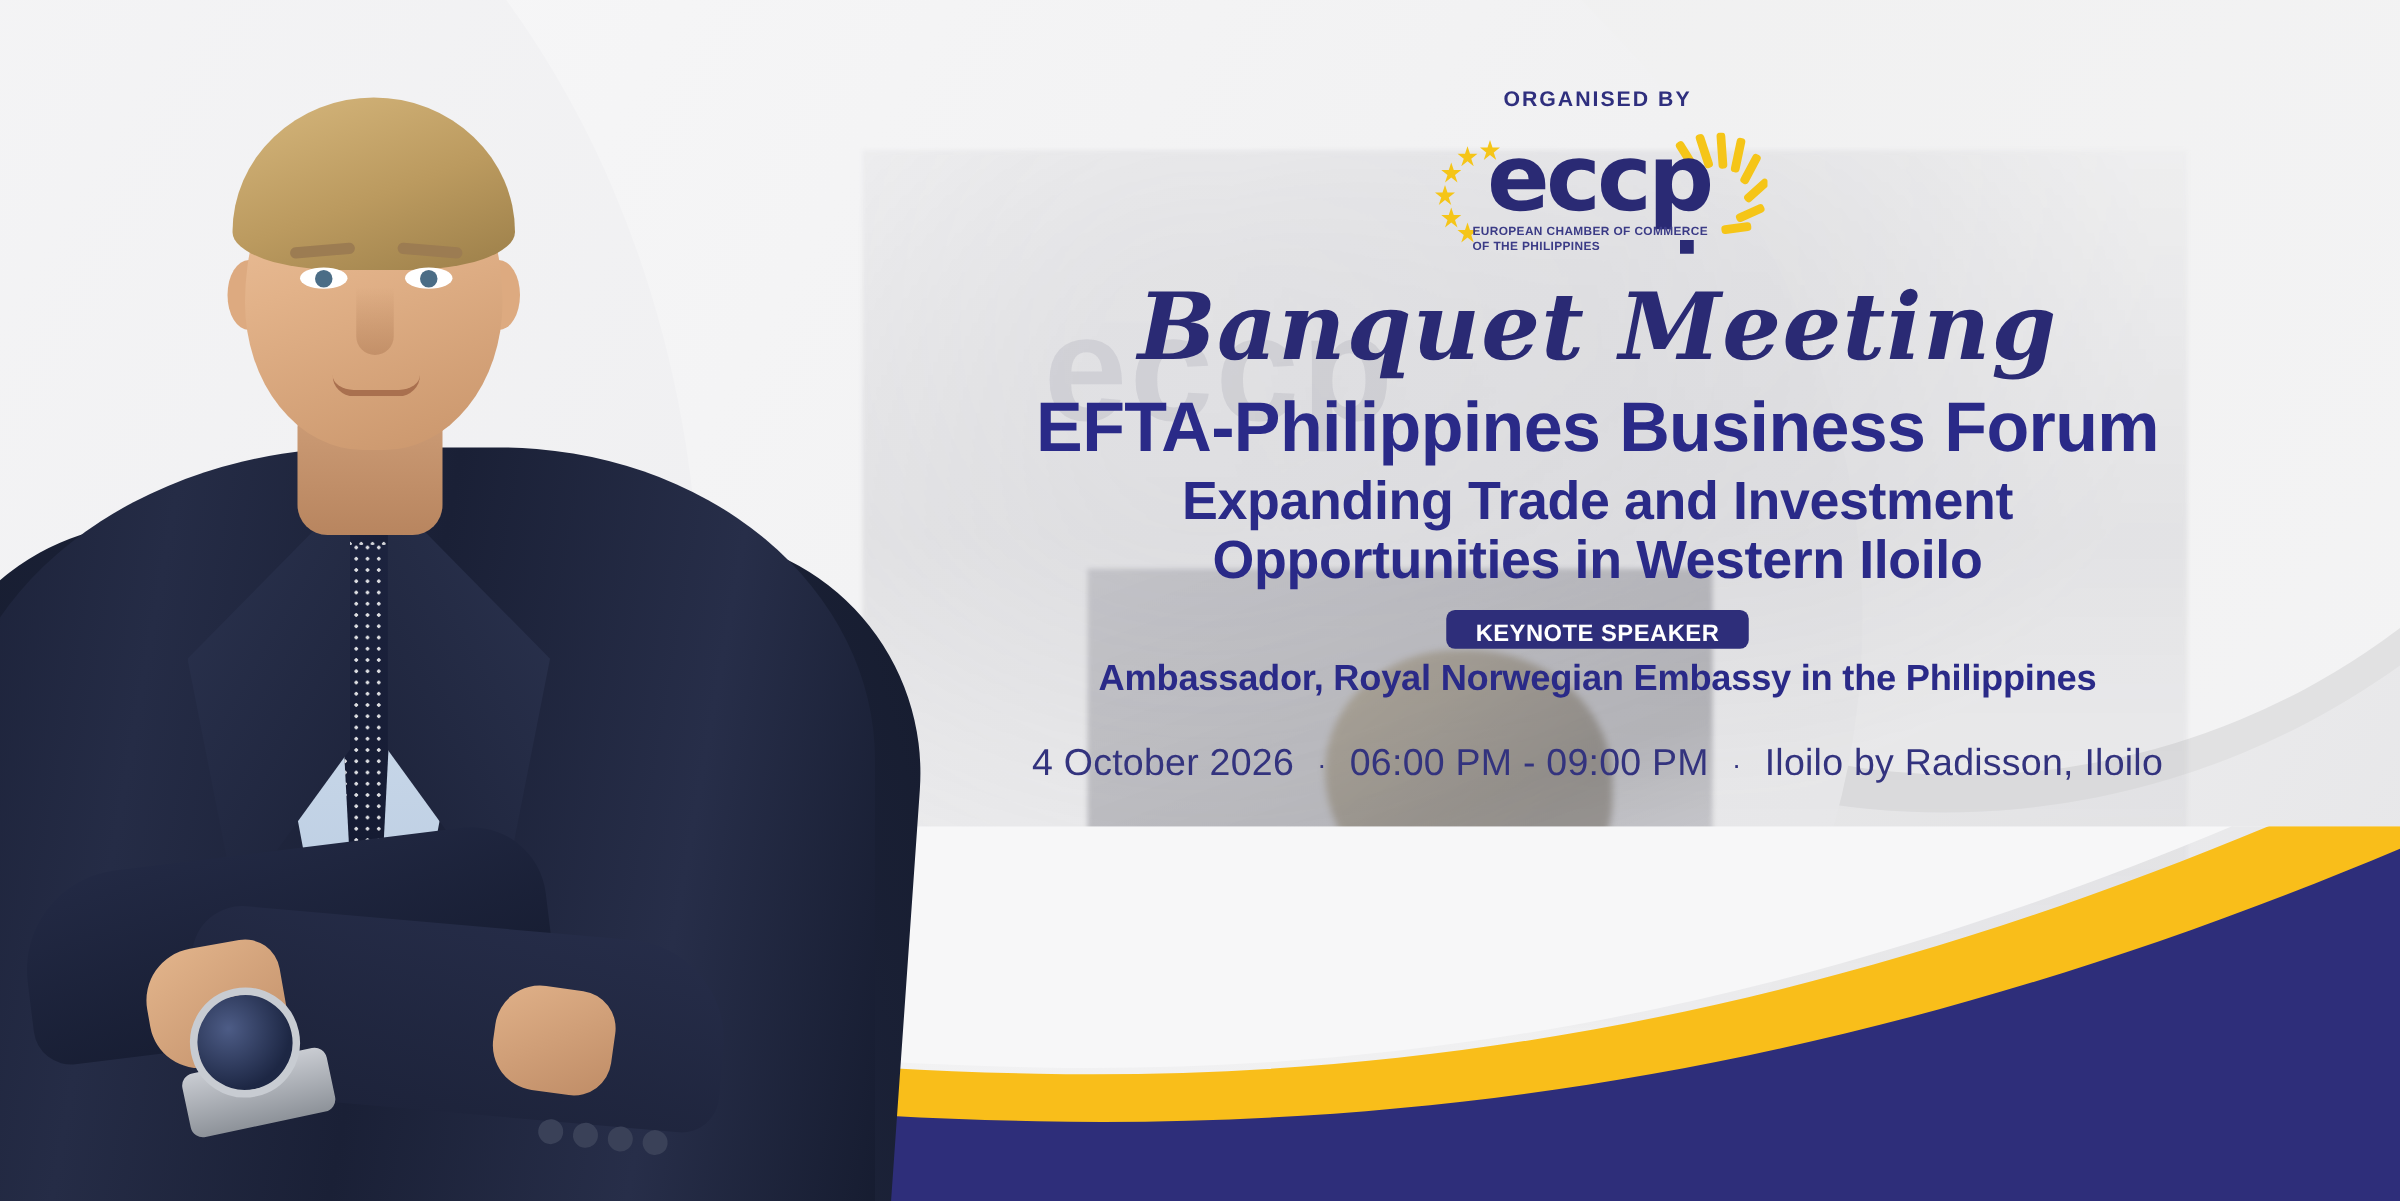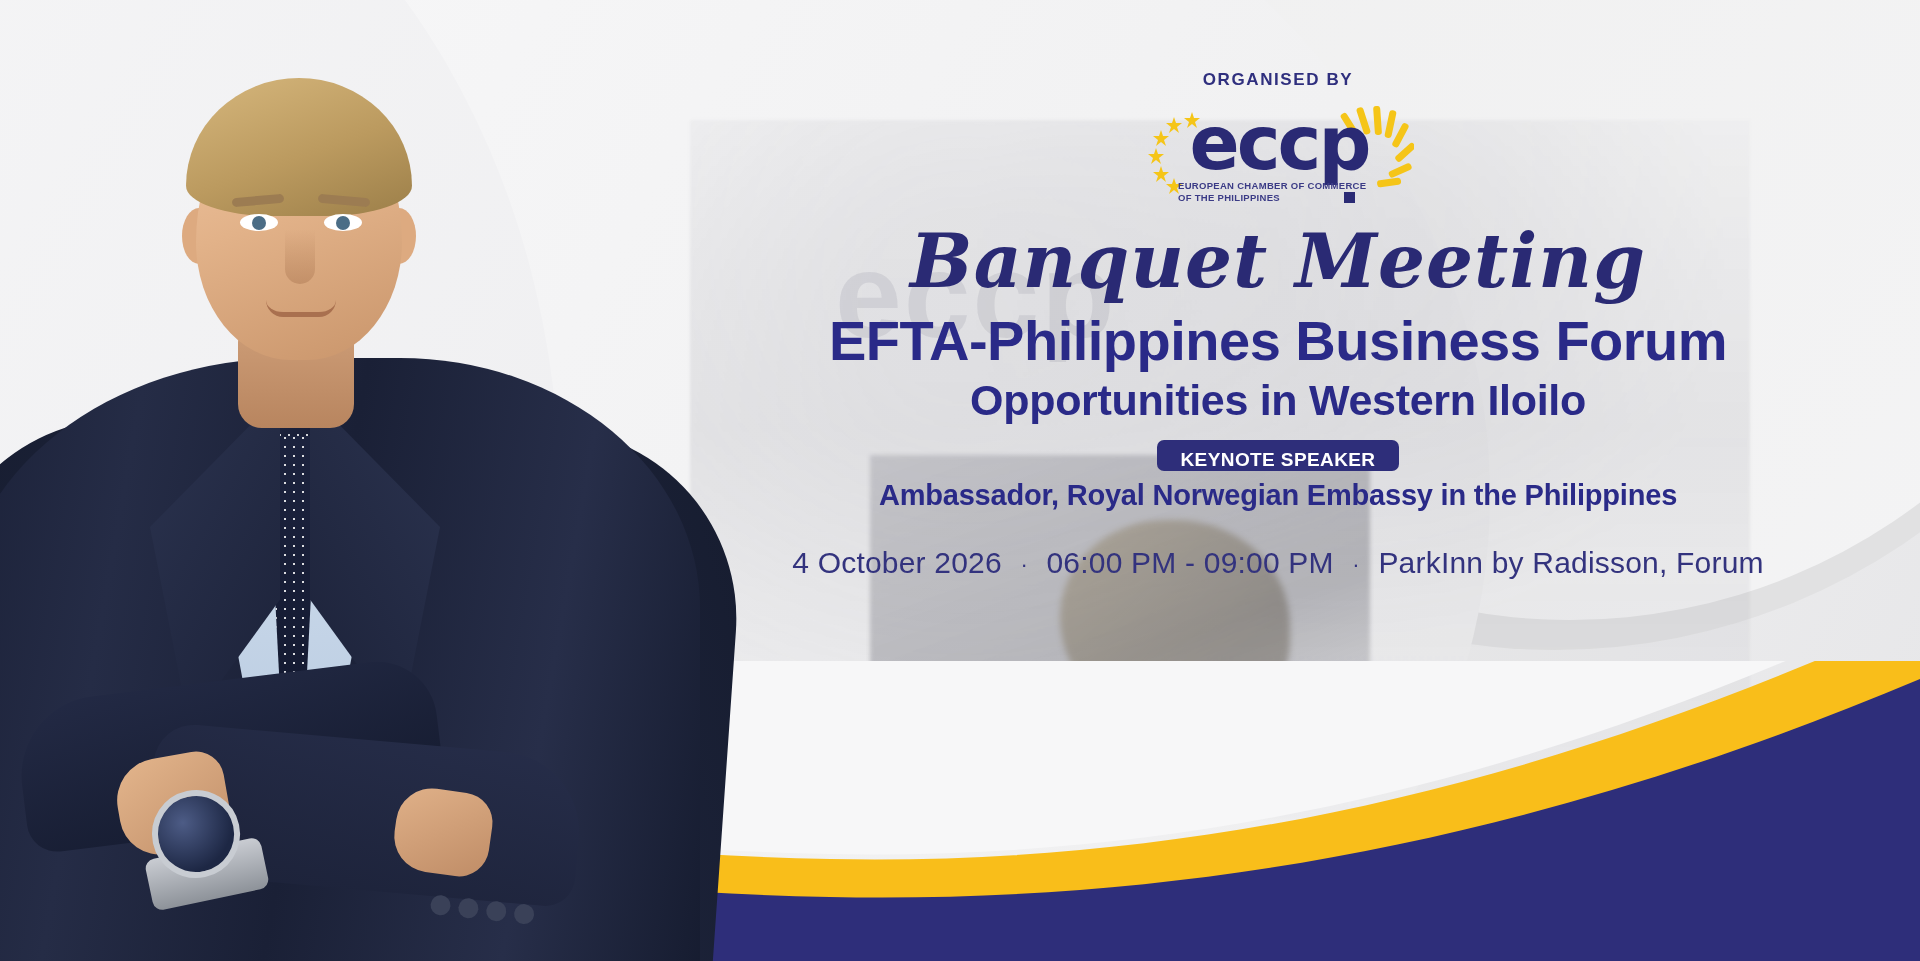--- a/index.html
+++ b/index.html
@@ -368,30 +368,31 @@
         <div>OF THE PHILIPPINES</div>
       </div>
       <div class="logo-sq"></div>
     </div>
 
     <div class="script-title">Banquet Meeting</div>
 
     <div class="main-title">EFTA-Philippines Business Forum</div>
 
     <div class="sub-title">
+      <div>Expanding Trade and Investment</div>
       <div>Opportunities in Western Iloilo</div>
     </div>
 
     <div class="badge">KEYNOTE SPEAKER</div>
 
 
     <div class="speaker-role">Ambassador, Royal Norwegian Embassy in the Philippines</div>
 
     <div class="details">
       <span>4 October 2026</span>
       <span class="dot">·</span>
       <span>06:00 PM - 09:00 PM</span>
       <span class="dot">·</span>
-      <span>ParkInn by Radisson, Forum</span>
+      <span>Iloilo by Radisson, Iloilo</span>
     </div>
 
   </div>
 </div>
 
 </body></html>

